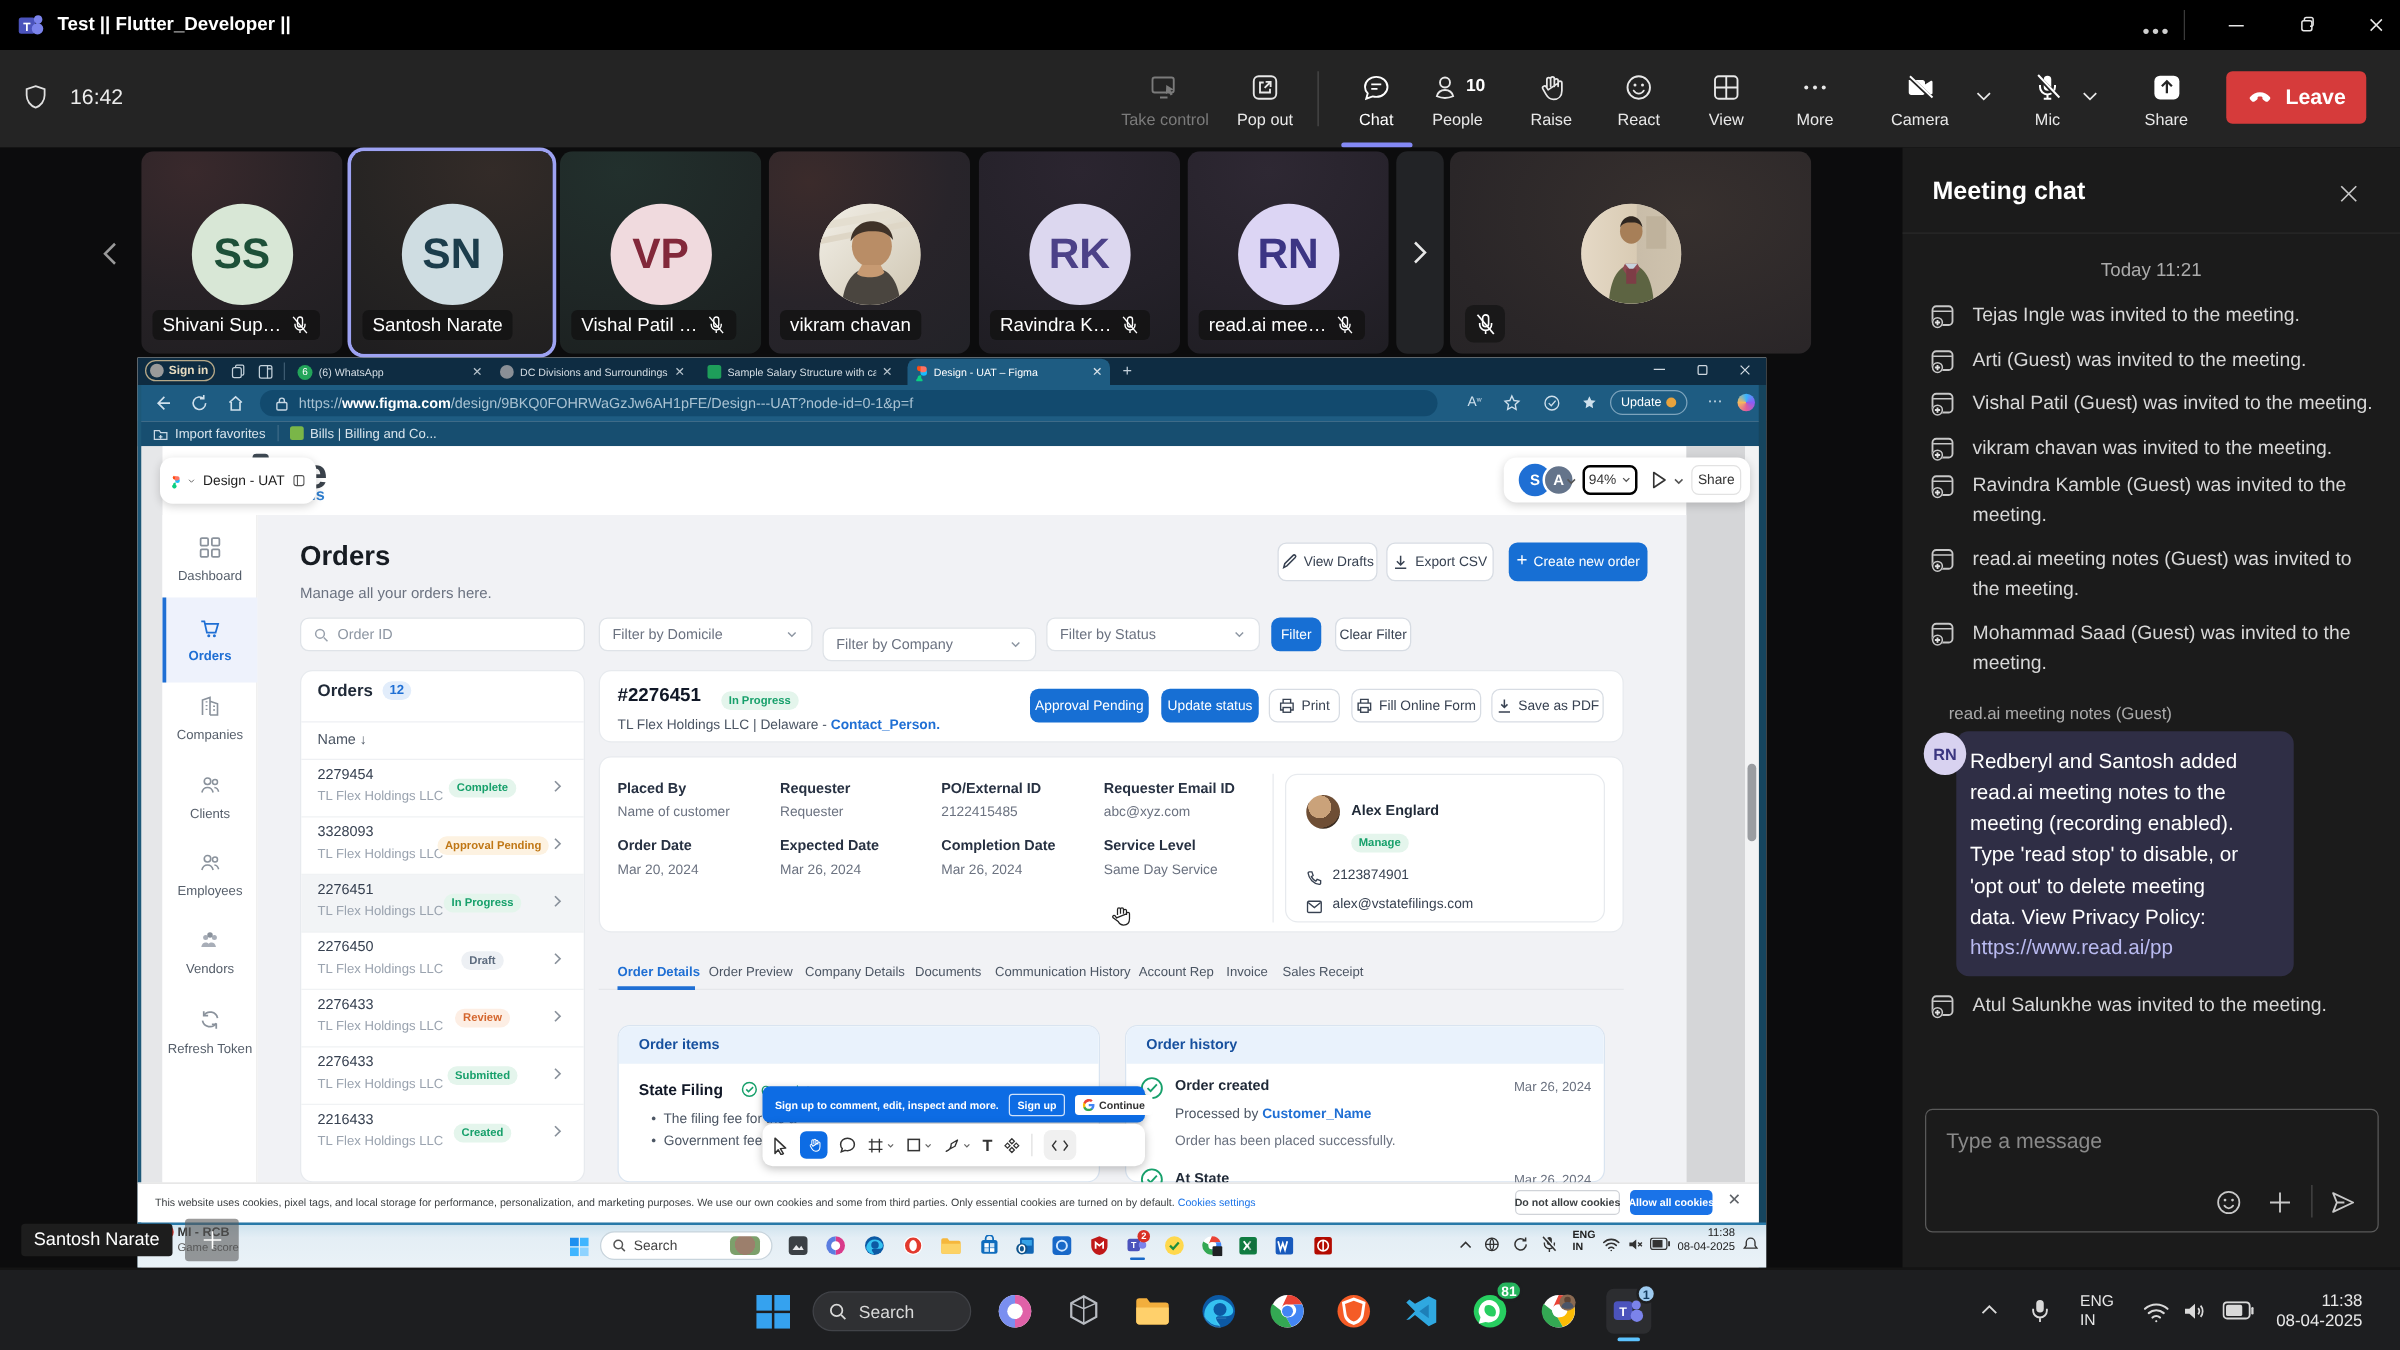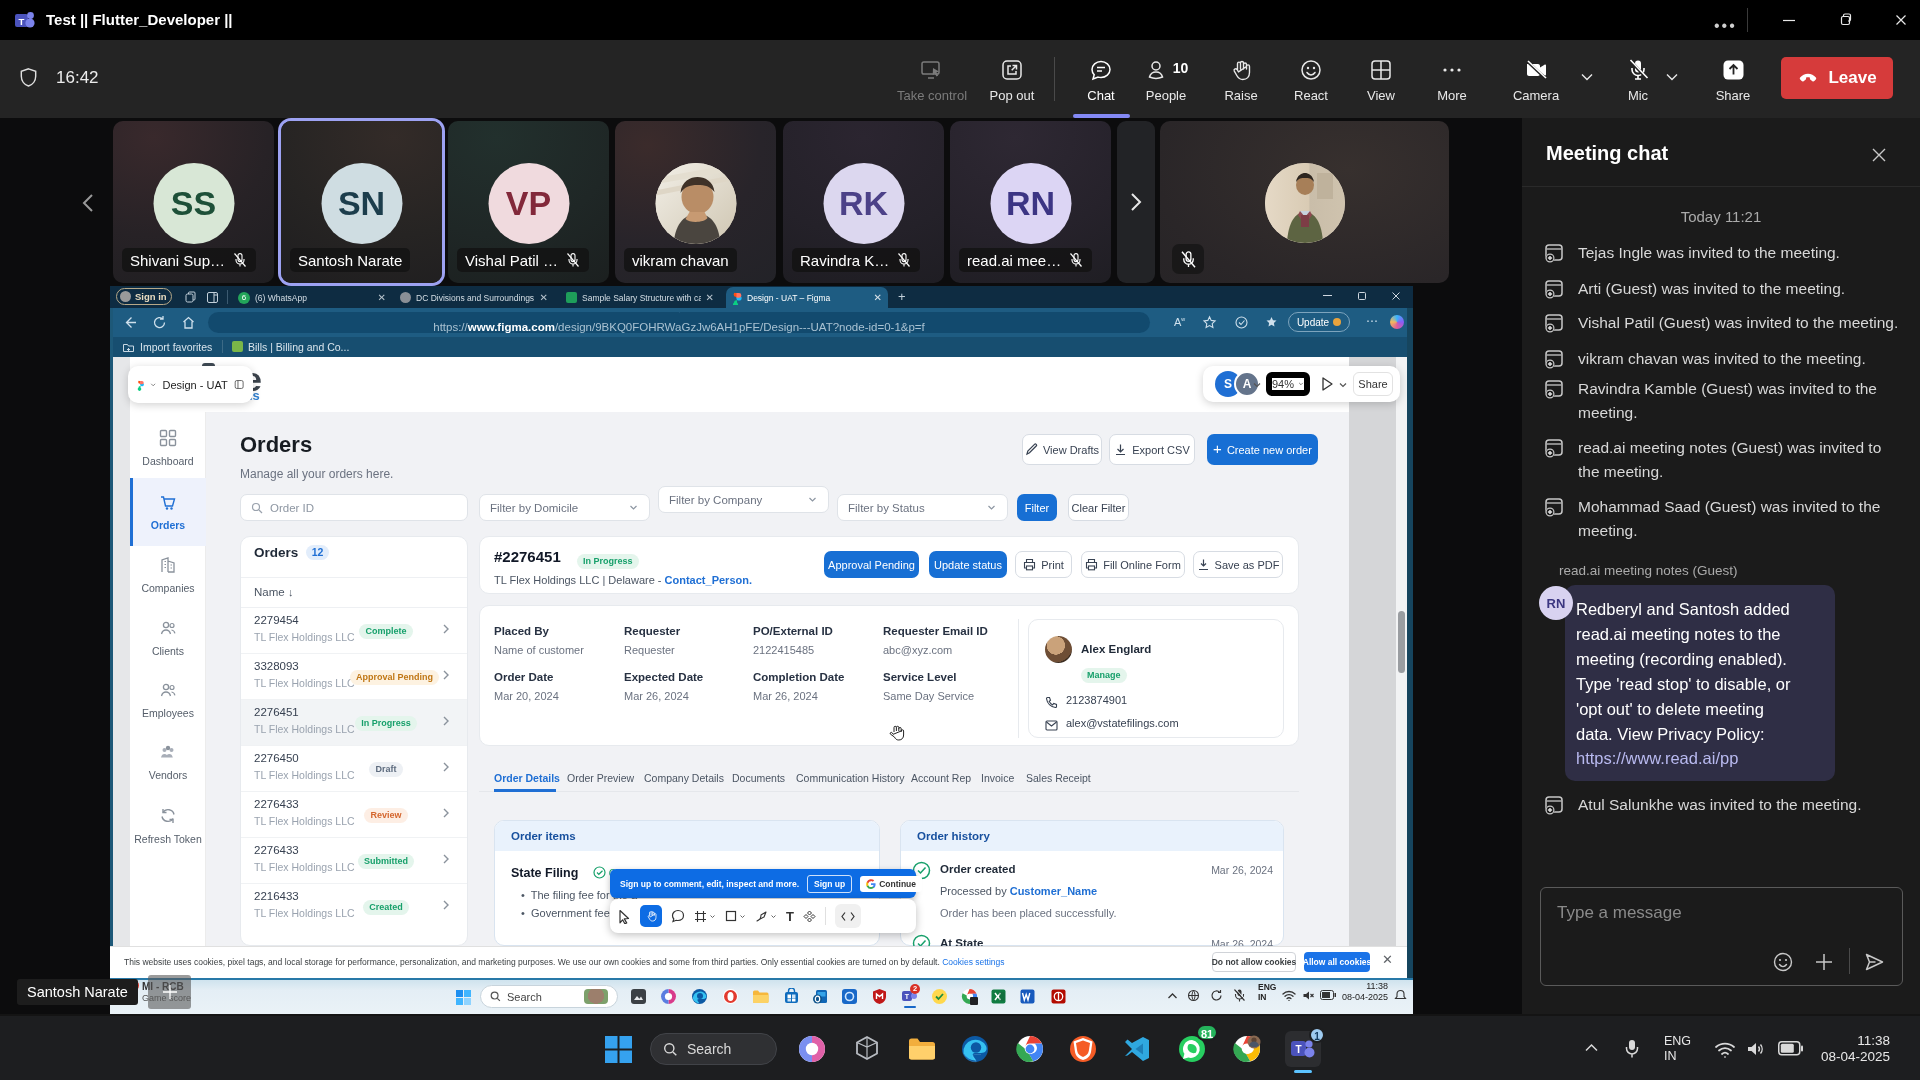--- a/index.html
+++ b/index.html
@@ -324,21 +324,21 @@
  <div class="a" style="left:0;top:22px;width:1303px;height:29px;background:#1e5c82;"></div>
  <svg class="a" style="left:12px;top:29px;" width="15" height="15" viewBox="0 0 15 15">
       <path d="M9.5 2.5l-5 5 5 5M4.5 7.5H14" fill="none" stroke="#cfe0ec" stroke-width="1.3"></path>
     </svg>
  <svg class="a" style="left:42px;top:29px;" width="15" height="15" viewBox="0 0 15 15">
       <path d="M12.5 7.5a5 5 0 11-1.5-3.5M11 1v3h-3" fill="none" stroke="#cfe0ec" stroke-width="1.3"></path>
     </svg>
  <svg class="a" style="left:71px;top:29px;" width="15" height="15" viewBox="0 0 15 15">
       <path d="M2.5 7L7.5 2.5 12.5 7M4 6.5V13h7V6.5" fill="none" stroke="#cfe0ec" stroke-width="1.3"></path>
     </svg>
- <div class="a" style="left:98px;top:26px;width:942px;height:21px;background:#124a6e;border-radius:11px;display:flex;align-items:center;padding:0 12px;gap:8px;flex-direction:column;">
+ <div class="a" style="left:98px;top:26px;width:942px;height:21px;background:#124a6e;border-radius:11px;display:flex;align-items:center;padding:0 12px;gap:8px;">
    <svg width="11" height="12" viewBox="0 0 11 12">
         <rect x="1.5" y="5" width="8" height="6" rx="1" fill="none" stroke="#c8d8e4" stroke-width="1.1"></rect>
         <path d="M3.5 5V3.5a2 2 0 014 0V5" fill="none" stroke="#c8d8e4" stroke-width="1.1"></path>
       </svg>
    <span style="font-size:11.5px;color:#a9c2d2;white-space:nowrap;">https://<b style="color:#fff;">www.figma.com</b>/design/9BKQ0FOHRWaGzJw6AH1pFE/Design---UAT?node-id=0-1&amp;p=f</span>
     </div>
  <div class="a" style="left:1064px;top:30px;color:#cfe0ec;font-size:11px;">A<span style="font-size:8px;vertical-align:top;">ʷ</span></div>
  <svg class="a" style="left:1092px;top:29px;" width="15" height="15" viewBox="0 0 15 15">
       <path d="M7.5 1.8l1.7 3.6 3.9.5-2.9 2.7.7 3.9-3.4-1.9-3.4 1.9.7-3.9L2 5.9l3.9-.5z" fill="none" stroke="#cfe0ec" stroke-width="1.1"></path>
     </svg>
@@ -443,21 +443,21 @@
         <path d="M8 8l3 3" stroke="#9aa2ad" stroke-width="1.2"></path>
       </svg>
       <span style="font-size:11.5px;color:#8d96a2;">Order ID</span>
     </div>
  <div class="a" style="left:369px;top:208px;width:171px;height:27px;background:#fff;border:1px solid #dfe3e8;border-radius:7px;display:flex;align-items:center;justify-content:space-between;padding:0 10px;">
       <span style="font-size:11.5px;color:#6b7280;">Filter by Domicile</span>
       <svg width="11" height="11" viewBox="0 0 11 11">
         <path d="M2.5 4l3 3 3-3" fill="none" stroke="#8d96a2" stroke-width="1.2"></path>
       </svg>
     </div>
- <div class="a" style="left:548px;top:200px;width:171px;height:27px;background:#fff;border:1px solid #dfe3e8;border-radius:7px;display:flex;align-items:center;justify-content:space-between;padding:0 10px;">
+ <div class="a" style="left:548px;top:216px;width:171px;height:27px;background:#fff;border:1px solid #dfe3e8;border-radius:7px;display:flex;align-items:center;justify-content:space-between;padding:0 10px;">
       <span style="font-size:11.5px;color:#6b7280;">Filter by Company</span>
       <svg width="11" height="11" viewBox="0 0 11 11">
         <path d="M2.5 4l3 3 3-3" fill="none" stroke="#8d96a2" stroke-width="1.2"></path>
       </svg>
     </div>
  <div class="a" style="left:727px;top:208px;width:171px;height:27px;background:#fff;border:1px solid #dfe3e8;border-radius:7px;display:flex;align-items:center;justify-content:space-between;padding:0 10px;">
       <span style="font-size:11.5px;color:#6b7280;">Filter by Status</span>
       <svg width="11" height="11" viewBox="0 0 11 11">
         <path d="M2.5 4l3 3 3-3" fill="none" stroke="#8d96a2" stroke-width="1.2"></path>
       </svg>
@@ -696,21 +696,21 @@
         <rect x="1.5" y="1.5" width="10" height="10" rx="2" fill="none" stroke="#555" stroke-width="1.1"></rect>
         <path d="M5 1.5v10" stroke="#555" stroke-width="1.1"></path>
       </svg>
     </div>
  <div class="a" style="left:1093px;top:80px;width:197px;height:36px;background:#fff;border-radius:10px;box-shadow:0 2px 8px rgba(0,0,0,.18);"></div>
  <div class="a" style="left:1105px;top:85px;width:26px;height:26px;border-radius:50%;background:#1f6fd4;color:#fff;font-size:12px;font-weight:bold;display:flex;align-items:center;justify-content:center;z-index:3;">S</div>
  <div class="a" style="left:1124px;top:85px;width:26px;height:26px;border-radius:50%;background:#64748b;color:#fff;font-size:12px;font-weight:bold;display:flex;align-items:center;justify-content:center;border:2px solid #fff;z-index:4;">A</div>
  <svg class="a" style="left:1142px;top:94px;z-index:4;" width="10" height="10" viewBox="0 0 10 10">
       <path d="M2 3.5l3 3 3-3" fill="none" stroke="#555" stroke-width="1.2"></path>
     </svg>
- <div class="a" style="left:1156px;top:86px;width:44px;height:24px;border:6px solid #000000;border-radius:6px;display:flex;align-items:center;justify-content:center;gap:4px;font-size:11px;color:#333;">94% <svg width="8" height="8" viewBox="0 0 8 8">
+ <div class="a" style="left:1156px;top:86px;width:44px;height:24px;border:2px solid #000000;border-radius:6px;display:flex;align-items:center;justify-content:center;gap:4px;font-size:11px;color:#333;">94% <svg width="8" height="8" viewBox="0 0 8 8">
         <path d="M1.5 2.5l2.5 2.5 2.5-2.5" fill="none" stroke="#555" stroke-width="1"></path>
       </svg></div>
  <svg class="a" style="left:1210px;top:90px;" width="14" height="16" viewBox="0 0 14 16">
       <path d="M3 2l9 6-9 6z" fill="none" stroke="#333" stroke-width="1.3" stroke-linejoin="round"></path>
     </svg>
  <svg class="a" style="left:1228px;top:94px;" width="10" height="10" viewBox="0 0 10 10">
       <path d="M2 3.5l3 3 3-3" fill="none" stroke="#555" stroke-width="1.2"></path>
     </svg>
  <div class="a" style="left:1243px;top:86px;width:40px;height:24px;border:1px solid #e2e2e2;border-radius:6px;display:flex;align-items:center;justify-content:center;font-size:11px;color:#333;">Share</div>
 

